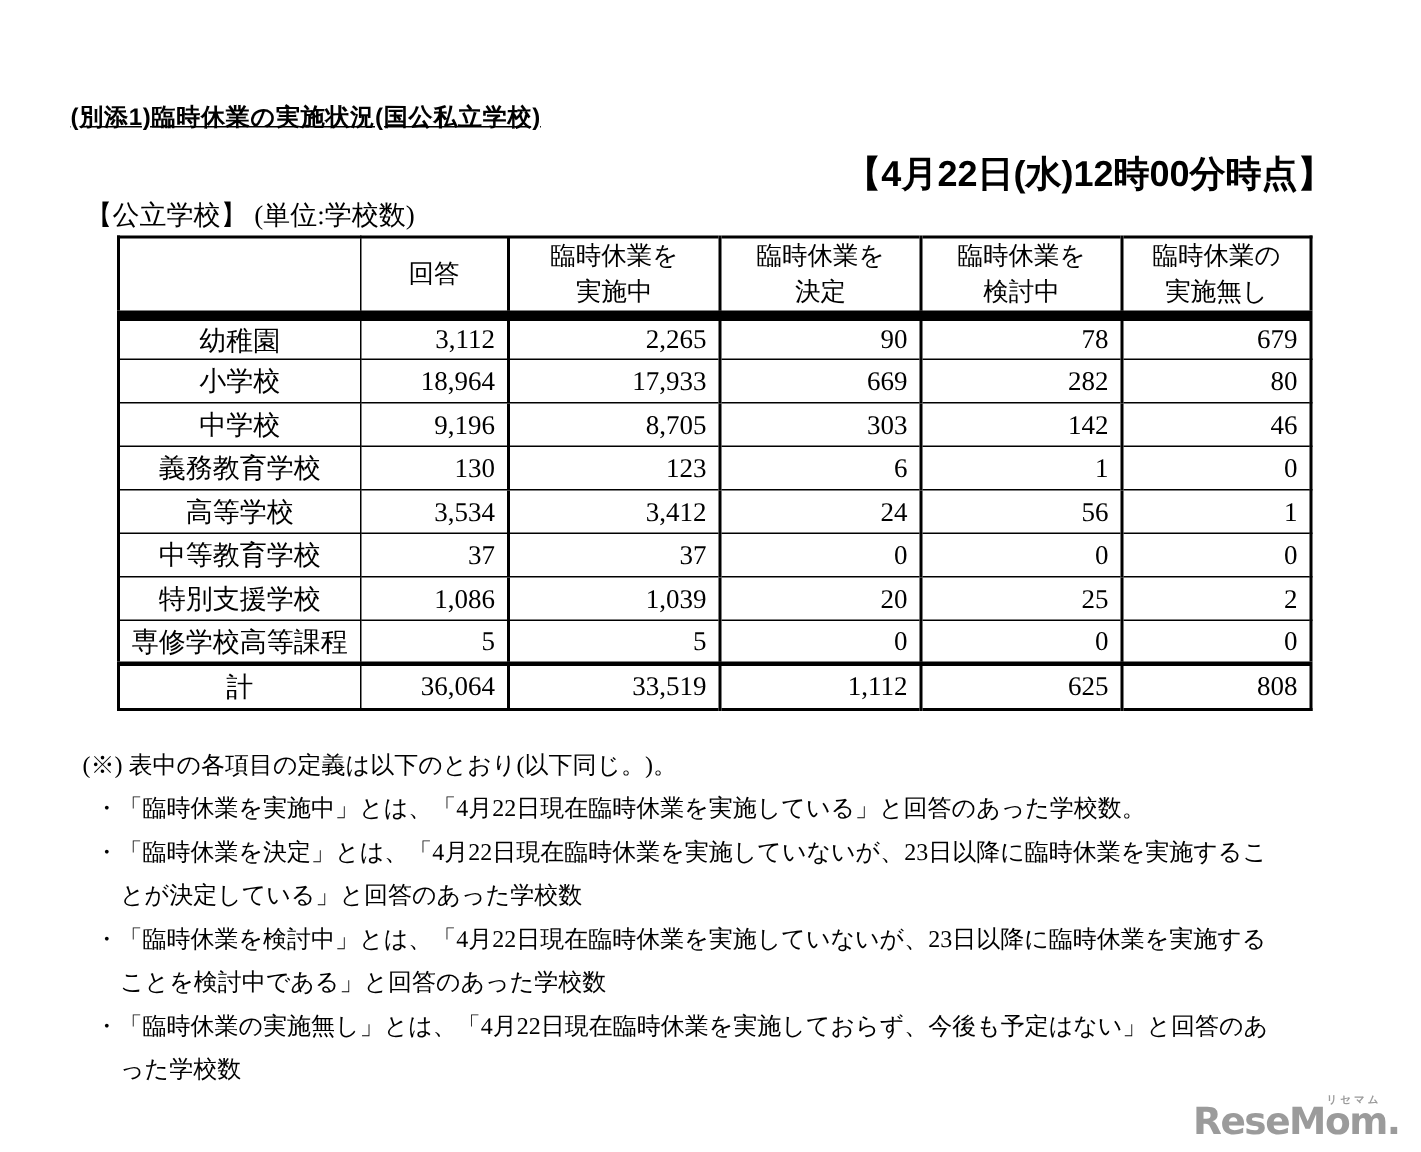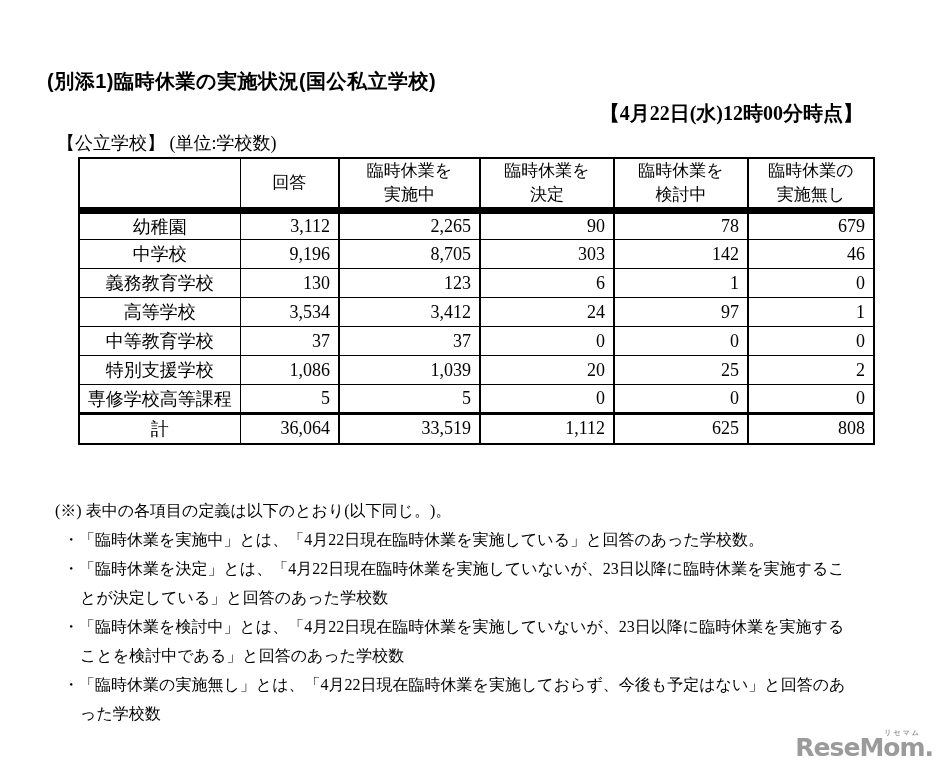--- a/index.html
+++ b/index.html
@@ -10,30 +10,31 @@
     background: #ffffff;
     overflow: hidden;
     font-family: "Liberation Serif", serif;
     color: #000;
   }
   .title {
     position: absolute;
     left: 47px; top: 68px;
     font-family: "Liberation Sans", sans-serif;
     font-weight: bold;
-    font-size: 20px;
+    font-size: 16px;
     letter-spacing: 0.5px;
     white-space: nowrap;
+    text-decoration: underline;
   }
   .timestamp {
     position: absolute;
-    top: 100px; right: 84px;
-    font-family: Liberation Serif, serif;
-    font-weight: bold;
-    font-size: 20px;
+    top: 100px; right: 58px;
+    font-family: Liberation Sans, sans-serif;
+    font-weight: bold;
+    font-size: 24px;
     white-space: nowrap;
   }
   .section-label {
     position: absolute;
     left: 57px; top: 131px;
     font-size: 18px;
     white-space: nowrap;
   }
   table.closure {
     position: absolute;
@@ -125,41 +126,49 @@
     <tbody>
       <tr>
         <td class="rowlabel">幼稚園</td>
         <td class="num">3,112</td>
         <td class="num">2,265</td>
         <td class="num">90</td>
         <td class="num">78</td>
         <td class="num">679</td>
       </tr>
       <tr>
+        <td class="rowlabel">小学校</td>
+        <td class="num">18,964</td>
+        <td class="num">17,933</td>
+        <td class="num">669</td>
+        <td class="num">282</td>
+        <td class="num">80</td>
+      </tr>
+      <tr>
         <td class="rowlabel">中学校</td>
         <td class="num">9,196</td>
         <td class="num">8,705</td>
         <td class="num">303</td>
         <td class="num">142</td>
         <td class="num">46</td>
       </tr>
       <tr>
         <td class="rowlabel">義務教育学校</td>
         <td class="num">130</td>
         <td class="num">123</td>
         <td class="num">6</td>
         <td class="num">1</td>
         <td class="num">0</td>
       </tr>
       <tr>
         <td class="rowlabel">高等学校</td>
         <td class="num">3,534</td>
         <td class="num">3,412</td>
         <td class="num">24</td>
-        <td class="num">97</td>
+        <td class="num">56</td>
         <td class="num">1</td>
       </tr>
       <tr>
         <td class="rowlabel">中等教育学校</td>
         <td class="num">37</td>
         <td class="num">37</td>
         <td class="num">0</td>
         <td class="num">0</td>
         <td class="num">0</td>
       </tr>

